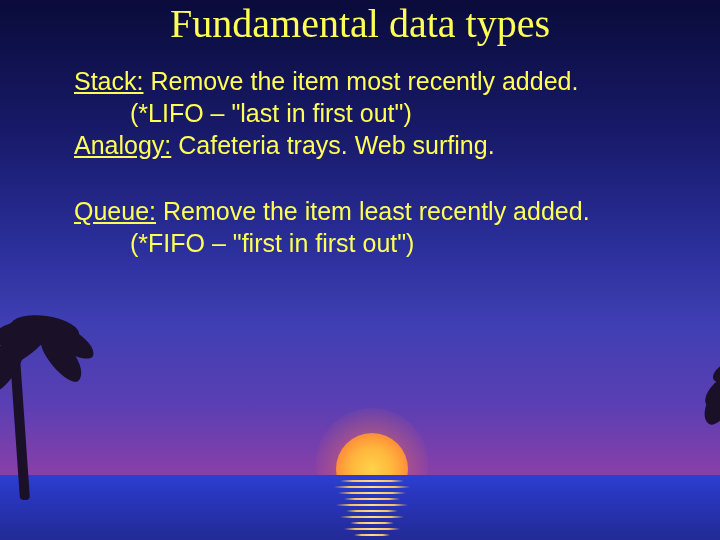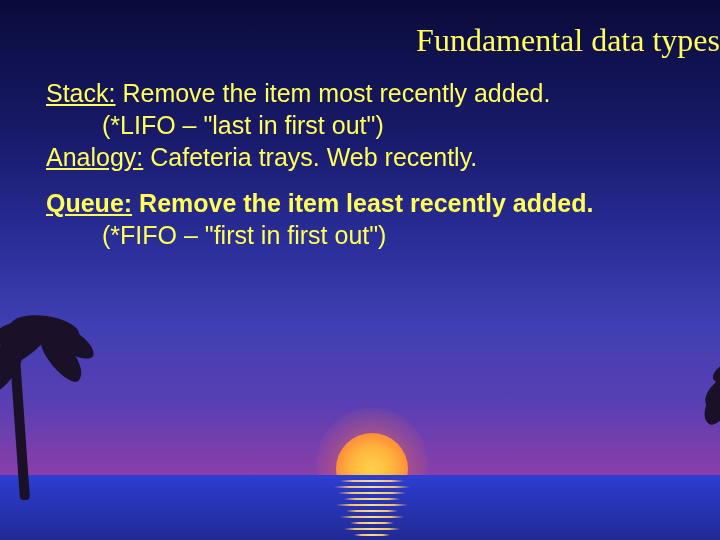--- a/index.html
+++ b/index.html
@@ -91,39 +91,38 @@
   }
   .frond {
     position: absolute;
     width: 70px;
     height: 24px;
     background: #1a1028;
     border-radius: 50% 50% 50% 50% / 60% 60% 40% 40%;
   }
   .title {
     font-family: "Times New Roman", Times, serif;
-    font-size: 32px;
+    font-size: 40px;
     color: #ffff55;
-    text-align: right;
-    padding-top: 22px;
+    text-align: center;
     position: relative;
     z-index: 10;
   }
   .body {
     position: relative;
     z-index: 10;
     color: #ffff55;
     font-size: 25px;
     line-height: 1.28;
-    padding: 18px 46px 0 46px;
+    padding: 18px 46px 0 74px;
   }
   .body p {
     margin: 0;
   }
-  .body .block2 { margin-top: 14px; font-weight: bold; }
+  .body .block2 { margin-top: 34px; }
   .u { text-decoration: underline; }
   .indent { padding-left: 56px; display: inline-block; }
 </style>
 </head>
 <body>
 
 <div class="slide">
 
   <div class="sun-halo"></div>
   <div class="sun"></div>
@@ -164,21 +163,21 @@
   <div class="title">Fundamental data types</div>
 
   <div class="body">
     <p>
       <span class="u">Stack:</span>
       <span>Remove the item most recently added.</span>
     </p>
     <p><span class="indent">(*LIFO – "last in first out")</span></p>
     <p>
       <span class="u">Analogy:</span>
-      <span>Cafeteria trays. Web recently.</span>
+      <span>Cafeteria trays. Web surfing.</span>
     </p>
 
     <p class="block2">
       <span class="u">Queue:</span>
       <span>Remove the item least recently added.</span>
     </p>
     <p><span class="indent">(*FIFO – "first in first out")</span></p>
   </div>
 
 </div>

